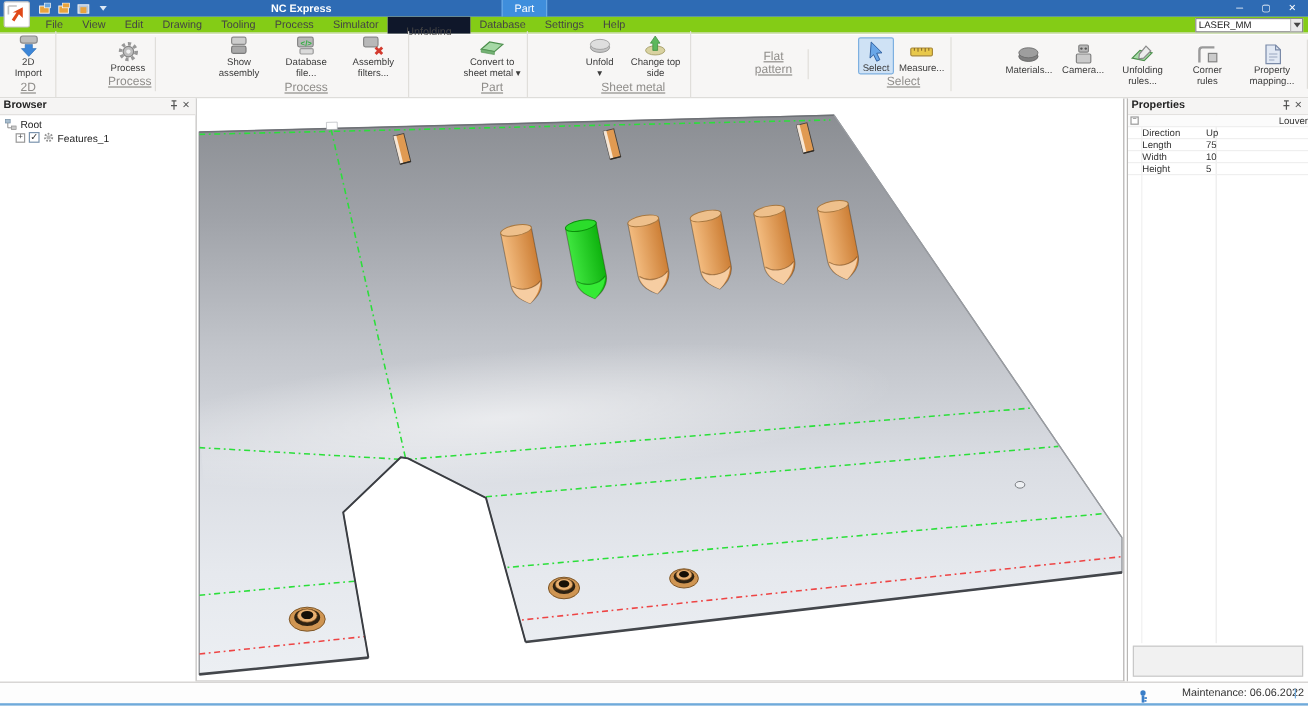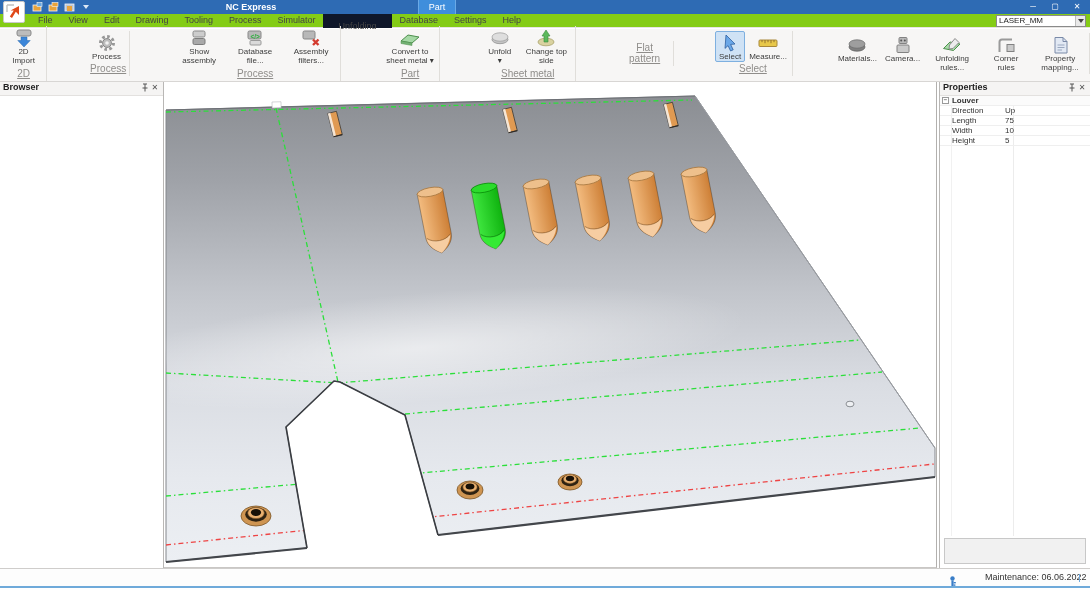--- a/index.html
+++ b/index.html
@@ -65,21 +65,21 @@
   
   .viewport{width:773px;height:100%;background:#fff;border-right:1px solid #b2b0ae;border-bottom:1px solid #c9c7c5;position:relative;}
   .viewport svg{display:block;}
 
   
   .props{width:152px;margin-left:0;height:100%;background:#fff;border-left:1px solid #b9b7b5;position:relative;}
   .props-grid{position:absolute;left:0;top:14px;right:0;bottom:32px;}
   .props-col-line{position:absolute;left:73px;top:0;bottom:0;width:1px;background:#ececec;}
   .props-gutter-line{position:absolute;left:11px;top:0;bottom:0;width:1px;background:#f1f1f1;}
   .prow{display:flex;height:10px;border-bottom:1px solid #efefef;align-items:center;position:relative;}
-  .prow.group{font-weight:bold;background:#fbfbfb;}
+  .prow.group{font-weight:normal;background:#fbfbfb;justify-content:space-between;}
   .collapse-box{width:7px;height:7px;border:1px solid #9a9a9a;font-size:6px;line-height:5px;text-align:center;
                 color:#555;margin:0 3px 0 2px;background:#fff;}
   .pname{width:61px;padding-left:12px;font-size:8px;color:#333;overflow:hidden;white-space:nowrap;}
   .prow.group .pname{padding-left:0;width:auto;font-size:8px;}
   .pvalue{flex:1;padding-left:4px;font-size:8px;color:#333;}
   .props-preview{position:absolute;left:4px;right:4px;bottom:4px;height:26px;background:#f1f1f1;border:1px solid #c8c8c8;}
 
   
   .statusbar{position:absolute;left:0;top:568px;width:1090px;height:18px;background:#fdfdfd;border-top:1px solid #cfcdcb;}
   .status-text{position:absolute;left:985px;top:0;height:18px;line-height:17px;font-size:9px;color:#333;}
@@ -328,20 +328,39 @@
 
     <div class="browser">
       <div class="panel-header">
         <span class="ph-title">Browser</span>
         <span class="ph-icon">
           <svg width="8" height="9" viewBox="0 0 8 9">
               <path d="M2 1 H6 M4 1 V5 M1.5 5 H6.5 M4 5 V8.5" stroke="#555" stroke-width="1" fill="none"></path>
             </svg>
         </span>
         <span class="ph-icon">✕</span>
+      </div>
+      <div class="tree">
+        <div class="tree-row">
+          <svg width="10" height="10" viewBox="0 0 10 10">
+              <rect x="0.5" y="0.5" width="4" height="3" fill="#a8bccd" stroke="#7890a5" stroke-width="0.6"></rect>
+              <rect x="5.5" y="6" width="4" height="3" fill="#c9c9c9" stroke="#909090" stroke-width="0.6"></rect>
+              <path d="M2.5 3.5 V7.5 H5.5" stroke="#8a8a8a" stroke-width="0.8" fill="none"></path>
+            </svg>
+          <span>Root</span>
+        </div>
+        <div class="tree-row indent">
+          <span class="plusbox">+</span>
+          <span class="checkbox"><span>✓</span></span>
+          <svg width="9" height="9" viewBox="0 0 9 9">
+              <circle cx="4.5" cy="4.5" r="3" fill="none" stroke="#909090" stroke-width="1.6" stroke-dasharray="1.4 1.2"></circle>
+              <circle cx="4.5" cy="4.5" r="1.8" fill="#b8b8b8"></circle>
+            </svg>
+          <span>Features_1</span>
+        </div>
       </div>
     </div>
 
     <div class="viewport">
       <svg id="vp-svg" width="772" height="485" viewBox="166 82 772 485">
           <defs>
             <linearGradient id="sheetGrad" gradientUnits="userSpaceOnUse" x1="550" y1="96" x2="550" y2="562">
               <stop offset="0" stop-color="#8b8e93"></stop>
               <stop offset="0.18" stop-color="#9fa2a8"></stop>
               <stop offset="0.42" stop-color="#c2c5cb"></stop>

